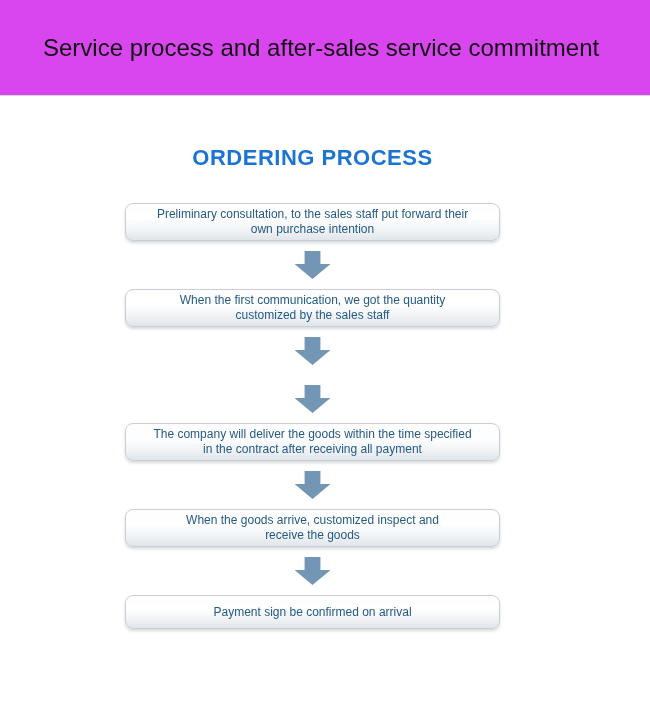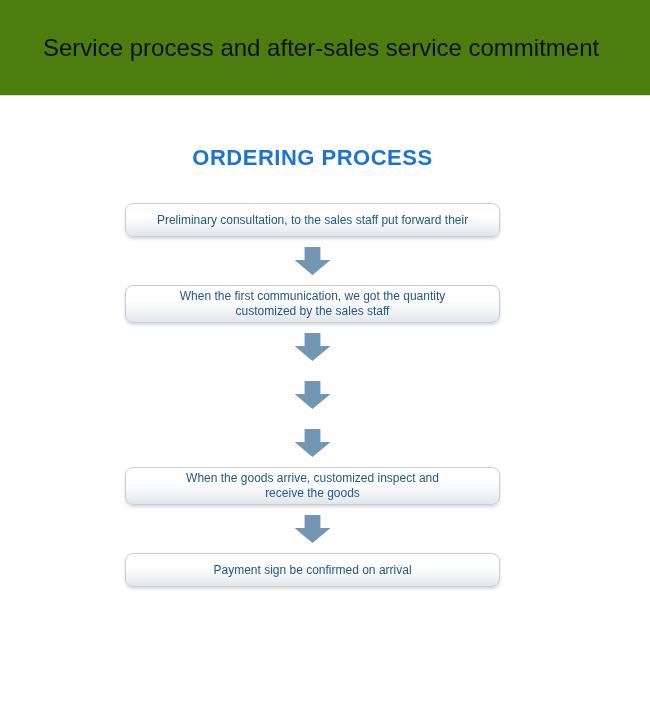--- a/index.html
+++ b/index.html
@@ -7,21 +7,21 @@
     width: 650px; height: 706px;
     background: #ffffff;
     font-family: "Liberation Sans", sans-serif;
     overflow: hidden;
   }
   .page-header {
     width: 650px;
     padding-top: 34px;
     border-bottom: 1px solid #d8d8d8;
     padding-bottom: 33px;
-    background: #4d7c0f;
+    background: #d946ef;
   }
   .page-title {
     margin-left: 43px;
     font-size: 24px;
     font-weight: 400;
     color: #111111;
     letter-spacing: 0;
     white-space: nowrap;
   }
   .flow-heading {
@@ -77,28 +77,33 @@
 
 <header class="page-header">
   <h1 class="page-title">Service process and after-sales service commitment</h1>
 </header>
 
 <main>
   <h2 class="flow-heading">ORDERING PROCESS</h2>
   <div class="flow-steps" id="flow-steps">
       <div class="step-box">
         <span class="step-line">Preliminary consultation, to the sales staff put forward their</span>
+        <span class="step-line">own purchase intention</span>
       </div>
       <div class="down-arrow"></div>
       <div class="step-box">
         <span class="step-line">When the first communication, we got the quantity</span>
         <span class="step-line">customized by the sales staff</span>
       </div>
       <div class="down-arrow"></div>
       <div class="down-arrow"></div>
+      <div class="step-box">
+        <span class="step-line">The company will deliver the goods within the time specified</span>
+        <span class="step-line">in the contract after receiving all payment</span>
+      </div>
       <div class="down-arrow"></div>
       <div class="step-box">
         <span class="step-line">When the goods arrive, customized inspect and</span>
         <span class="step-line">receive the goods</span>
       </div>
       <div class="down-arrow"></div>
       <div class="step-box">
         <span class="step-line">Payment sign be confirmed on arrival</span>
       </div>
     </div>

